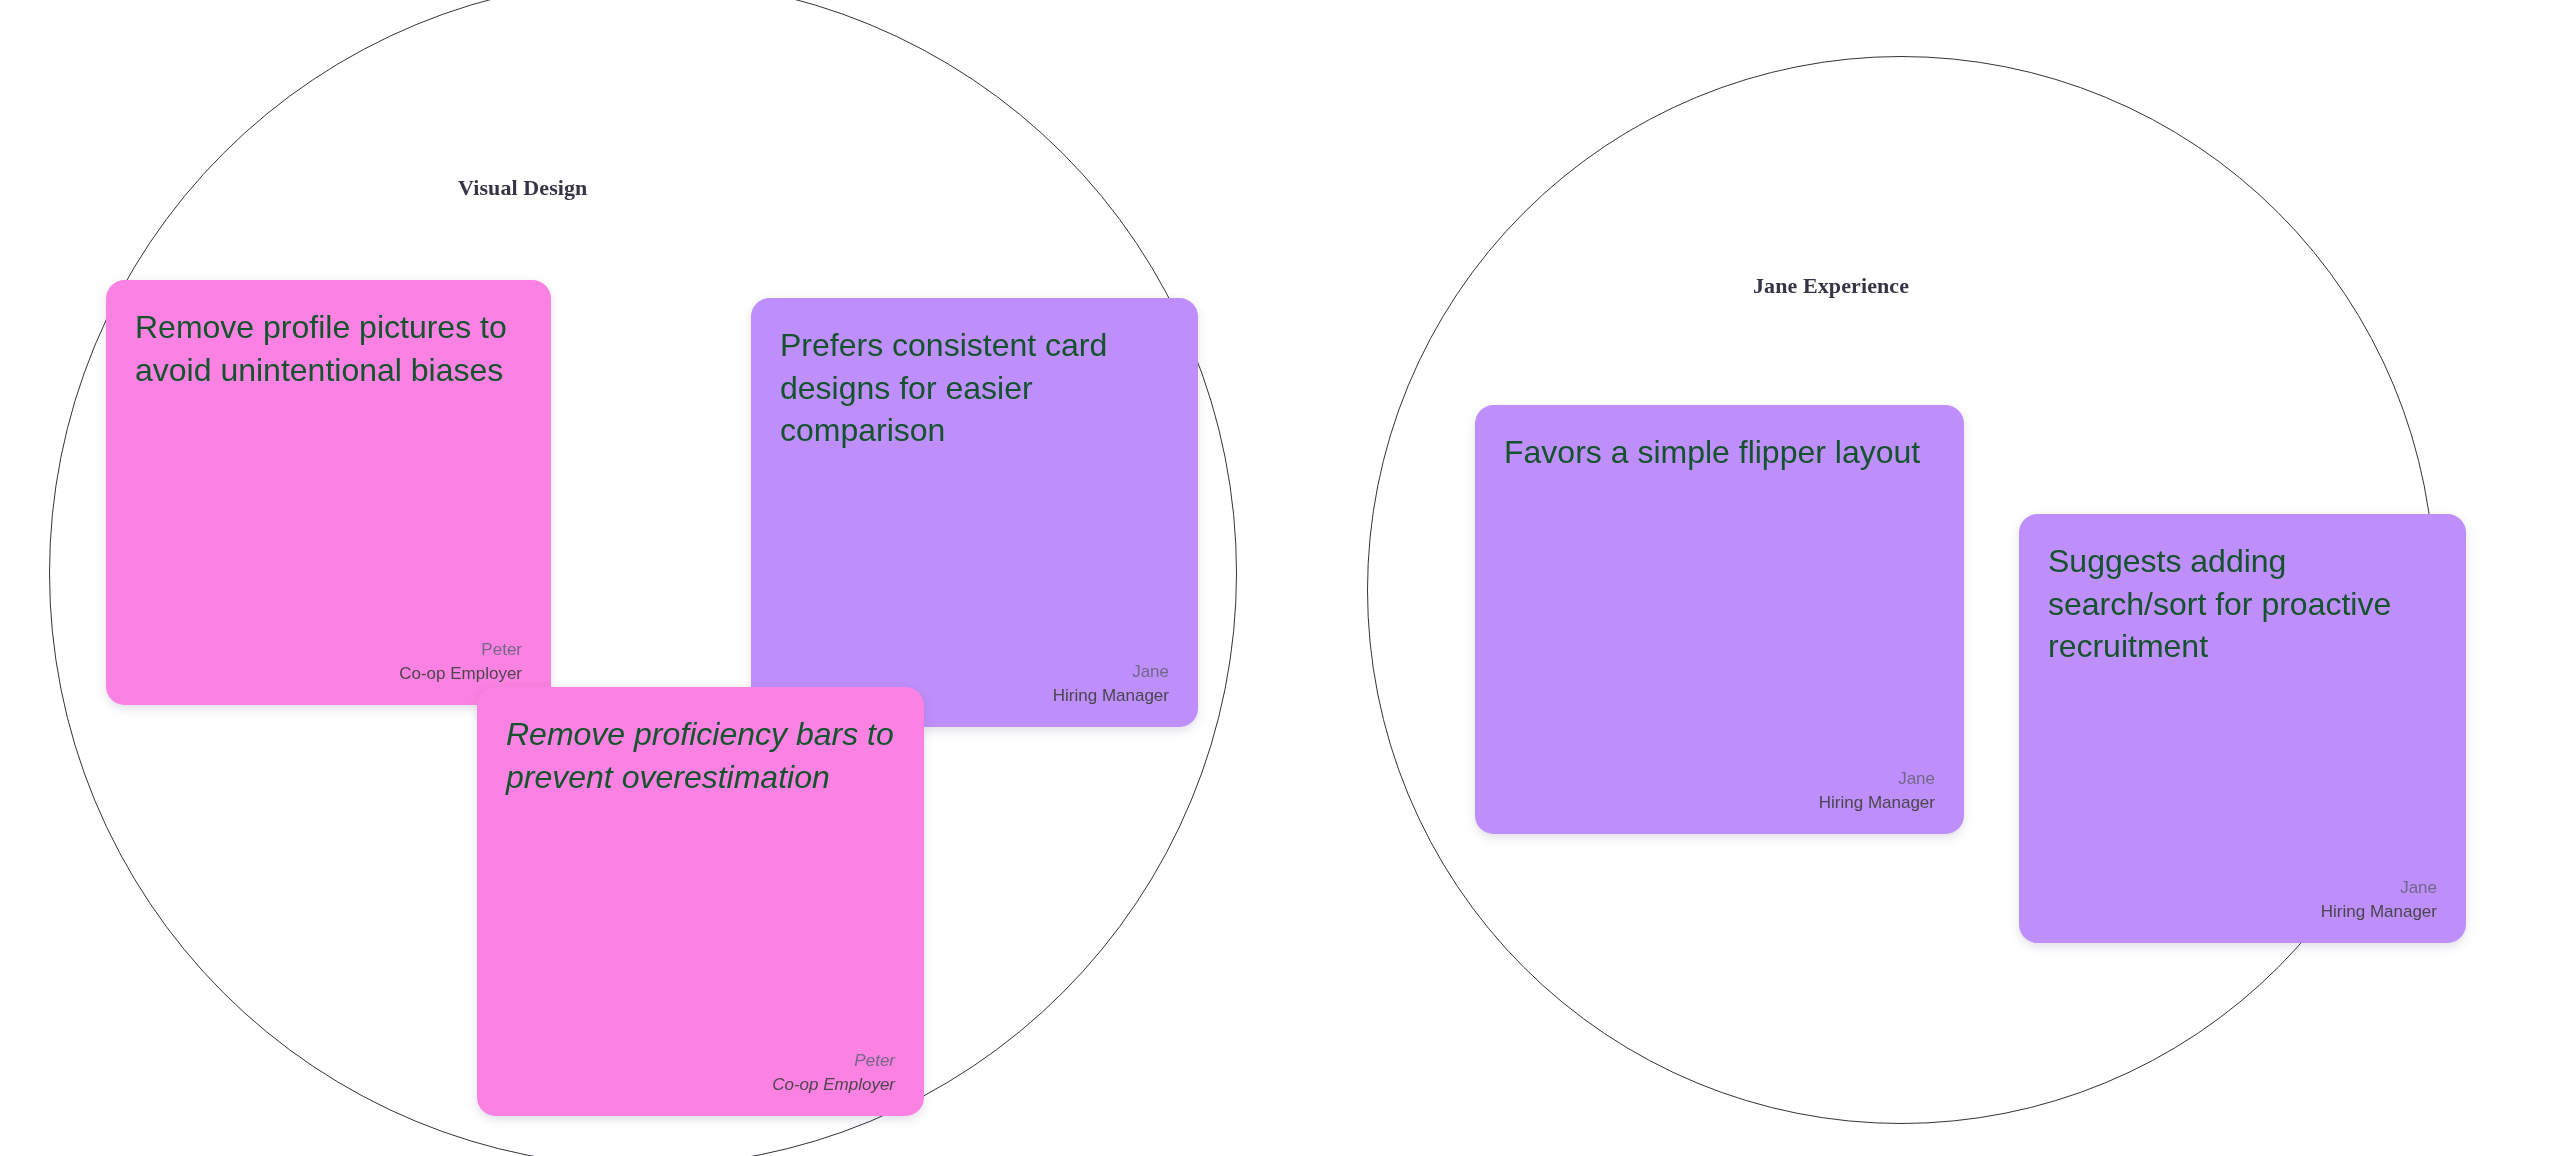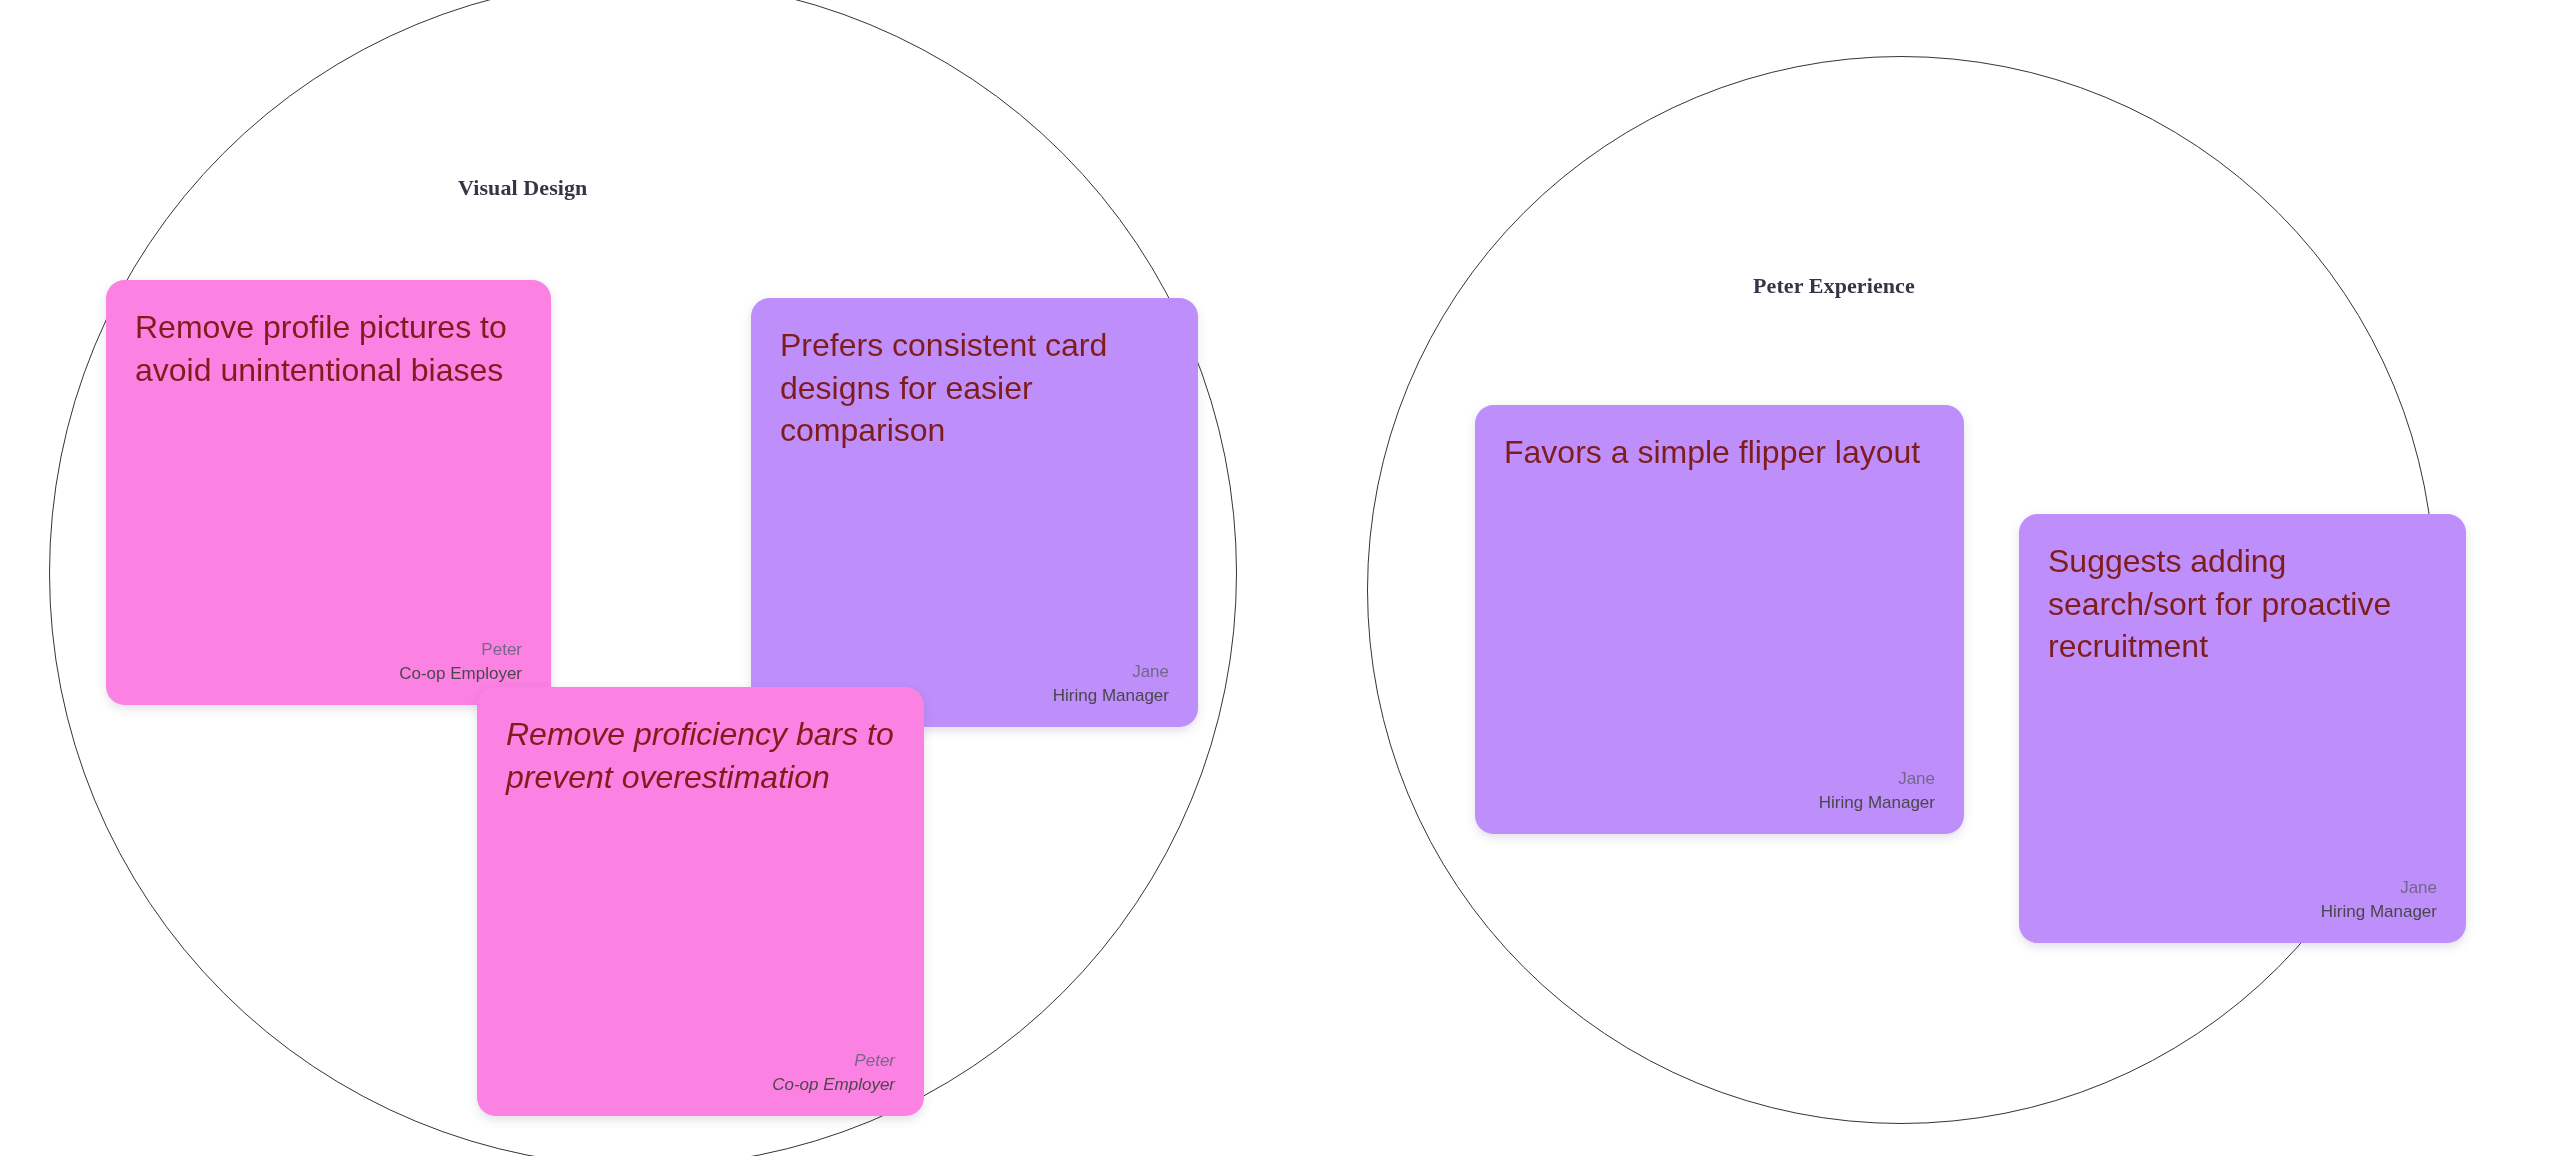--- a/index.html
+++ b/index.html
@@ -83,21 +83,21 @@
     box-shadow: 0 3.6px 10px rgba(90, 70, 120, 0.17);
     z-index: 5;
   }
 
   .sticky-note.pink  { background: #FB82E2; }
   .sticky-note.purple{ background: #BE8EFA; }
 
   .note-text {
     font-size: 32px;
     line-height: 1.33;
-    color: #7f1d1d;
+    color: #14532d;
     font-weight: normal;
     word-wrap: break-word;
     white-space: pre-line;
   }
 
   .note-attribution {
     margin-top: auto;
     text-align: right;
     line-height: 1.38;
   }
@@ -168,21 +168,21 @@
   <div class="sticky-note pink" id="note-remove-proficiency-bars">
     <div class="note-text">Remove proficiency bars to prevent overestimation</div>
     <div class="note-attribution">
       <span class="note-author">Peter</span>
       <span class="note-role">Co-op Employer</span>
     </div>
   </div>
 
   <div class="cluster-circle" id="circle-user-experience"></div>
 
-  <div class="cluster-title" id="title-user-experience">Peter Experience</div>
+  <div class="cluster-title" id="title-user-experience">Jane Experience</div>
 
   <div class="sticky-note purple" id="note-favors-flipper-layout">
     <div class="note-text">Favors a simple flipper layout</div>
     <div class="note-attribution">
       <span class="note-author">Jane</span>
       <span class="note-role">Hiring Manager</span>
     </div>
   </div>
 
   <div class="sticky-note purple" id="note-suggests-search-sort">

